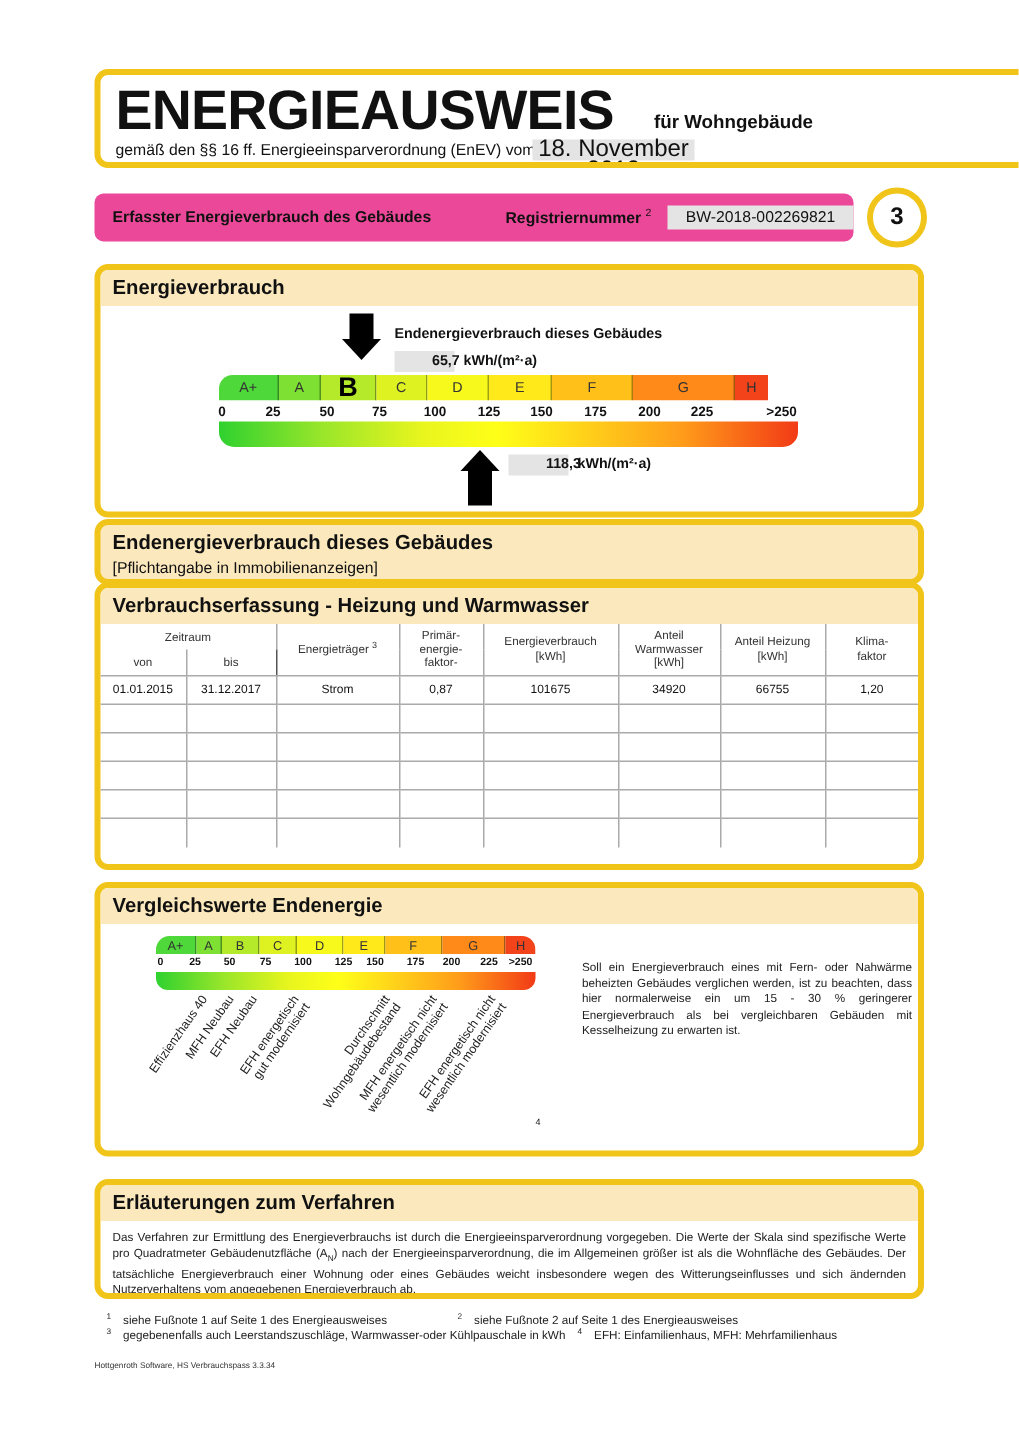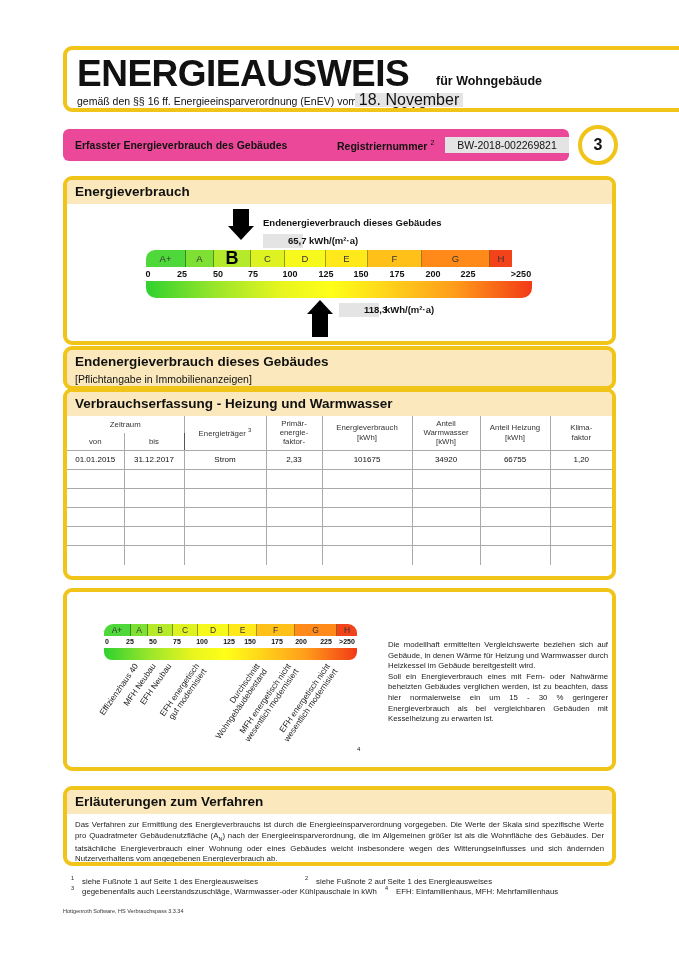--- a/index.html
+++ b/index.html
@@ -159,21 +159,21 @@
       <th rowspan="2" class="right0" style="line-height:10px;"><span>Klima-</span><br><span>faktor</span></th>
     </tr>
     <tr class="head2">
       <th class="left0" style="border-top:none;">von</th>
       <th style="border-top:none;">bis</th>
     </tr>
     <tr class="row">
       <td class="left0">01.01.2015</td>
       <td>31.12.2017</td>
       <td style="border-left:1px solid #555;">Strom</td>
-      <td>2,33</td>
+      <td>0,87</td>
       <td>101675</td>
       <td>34920</td>
       <td>66755</td>
       <td class="right0">1,20</td>
     </tr>
     <tr class="row">
       <td class="left0"></td>
           <td></td>
           <td style="border-left:1px solid #555;"></td>
           <td></td>
@@ -220,20 +220,21 @@
           <td style="border-bottom:none;"></td>
           <td style="border-bottom:none;"></td>
           <td style="border-bottom:none;"></td>
           <td class="right0" style="border-bottom:none;"></td>
     </tr>
   </tbody>
     </table>
 </div>
 
 <div class="box" id="vg-box">
+  <div class="sec-head">Vergleichswerte Endenergie</div>
 
   <div class="scale-top" style="left:37px;top:32px;width:253px;height:12px;">
     <div class="cls" style="width:27px;background:#4fd83a;font-size:8.5px;">A+</div>
     <div class="cls" style="width:17px;background:#7ee032;font-size:8.5px;">A</div>
     <div class="cls" style="width:25px;background:#b4ea2a;font-size:8.5px;">B</div>
     <div class="cls" style="width:25px;background:#def222;font-size:8.5px;">C</div>
     <div class="cls" style="width:31px;background:#f7f91c;font-size:8.5px;">D</div>
     <div class="cls" style="width:28px;background:#ffe91a;font-size:8.5px;">E</div>
     <div class="cls" style="width:38px;background:#ffc01a;font-size:8.5px;">F</div>
     <div class="cls" style="width:42px;background:#ff8a1a;font-size:8.5px;">G</div>
@@ -258,21 +259,20 @@
   <div class="rot-label" style="right:462px;top:70px;"><span>MFH Neubau</span></div>
   <div class="rot-label" style="right:446px;top:70px;"><span>EFH Neubau</span></div>
   <div class="rot-label" style="right:418px;top:70px;"><span>EFH energetisch</span><br><span>gut modernisiert</span></div>
   <div class="rot-label" style="right:358px;top:70px;"><span>Durchschnitt</span><br><span>Wohngebäudebestand</span></div>
   <div class="rot-label" style="right:326px;top:70px;"><span>MFH energetisch nicht</span><br><span>wesentlich modernisiert</span></div>
   <div class="rot-label" style="right:287px;top:70px;"><span>EFH energetisch nicht</span><br><span>wesentlich modernisiert</span></div>
 
   <div id="vg-fn">4</div>
 
   <div id="vg-text">
-    <div>Die modellhaft ermittelten Vergleichswerte beziehen sich auf Gebäude, in denen Wärme für Heizung und Warmwasser durch Heizkessel im Gebäude bereitgestellt wird.</div>
     <div>Soll ein Energieverbrauch eines mit Fern- oder Nahwärme beheizten Gebäudes verglichen werden, ist zu beachten, dass hier normalerweise ein um 15 - 30 % geringerer Energieverbrauch als bei vergleichbaren Gebäuden mit Kesselheizung zu erwarten ist.</div>
   </div>
 </div>
 
 <div class="box" id="er-box">
   <div class="sec-head">Erläuterungen zum Verfahren</div>
   <div id="er-text"><span>Das Verfahren zur Ermittlung des Energieverbrauchs ist durch die Energieeinsparverordnung vorgegeben. Die Werte der Skala sind spezifische Werte pro Quadratmeter Gebäudenutzfläche (A</span><sub>N</sub><span>) nach der Energieeinsparverordnung, die im Allgemeinen größer ist als die Wohnfläche des Gebäudes. Der tatsächliche Energieverbrauch einer Wohnung oder eines Gebäudes weicht insbesondere wegen des Witterungseinflusses und sich ändernden Nutzerverhaltens vom angegebenen Energieverbrauch ab.</span></div>
 </div>
 
 <div class="fn" style="left:71px;top:875px;"><sup>1</sup><span>siehe Fußnote 1 auf Seite 1 des Energieausweises</span></div>

